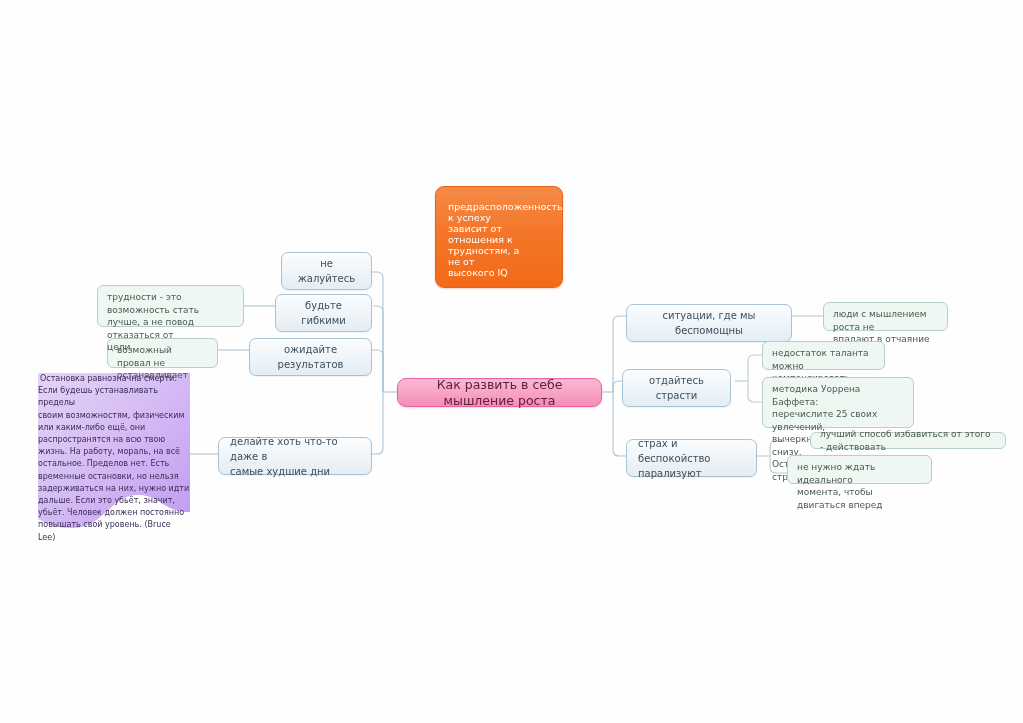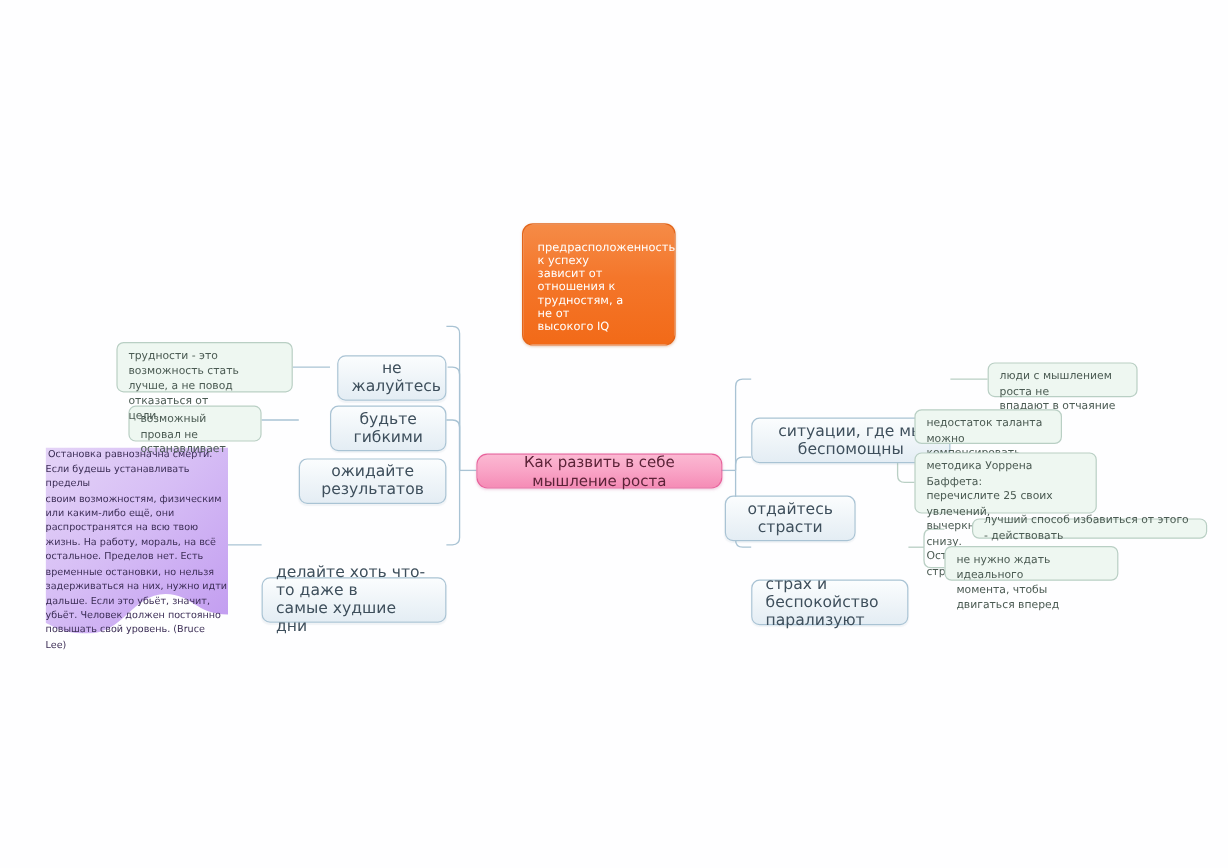--- a/index.html
+++ b/index.html
@@ -36,25 +36,24 @@
     display: block;
     width: 100%;
     white-space: pre-line;
   }
 
   
   .n-blue {
     background: linear-gradient(180deg, #fbfdfe 0%, #eef4f8 55%, #e4edf4 100%);
     border: 1px solid #a9c3d4;
     color: #3e4f5c;
-    font-size: 13px;
+    font-size: 10px;
     line-height: 15px;
     padding: 18px 11px;
     box-shadow: 0 1px 1px rgba(120,150,170,0.10);
-    margin-top: 44px;
   }
 
   
   .n-green {
     background: #eef7f1;
     border: 1px solid #b9cfc4;
     color: #4a5a52;
     font-size: 9px;
     line-height: 12.5px;
     padding: 5px 9px;
@@ -209,21 +208,21 @@
   <div class="node n-green" style="left:97px; top:285px; width:147px; height:42px; align-items:flex-start;">
     <span class="txt">трудности - это возможность стать
 лучше, а не повод отказаться от
 цели</span>
   </div>
 
   <div class="node n-blue" style="left:626px; top:304px; width:166px; height:24px; justify-content:center;">
     <span class="txt" style="text-align:center;">ситуации, где мы беспомощны</span>
   </div>
 
-  <div class="node n-blue" style="left:604px; top:369px; width:109px; height:24px; justify-content:center;">
+  <div class="node n-blue" style="left:622px; top:369px; width:109px; height:24px; justify-content:center;">
     <span class="txt" style="text-align:center;">отдайтесь страсти</span>
   </div>
 
   <div class="node n-blue" style="left:626px; top:439px; width:131px; height:35px;">
     <span class="txt">страх и  беспокойство
 парализуют</span>
   </div>
 
   <div class="node n-green" style="left:823px; top:302px; width:125px; height:29px; align-items:flex-start;">
     <span class="txt">люди с мышлением роста не

